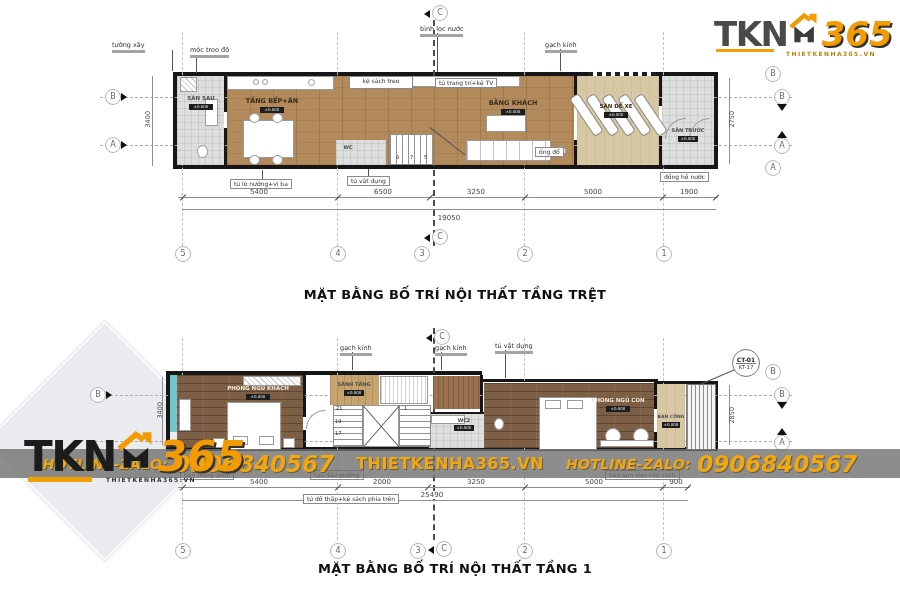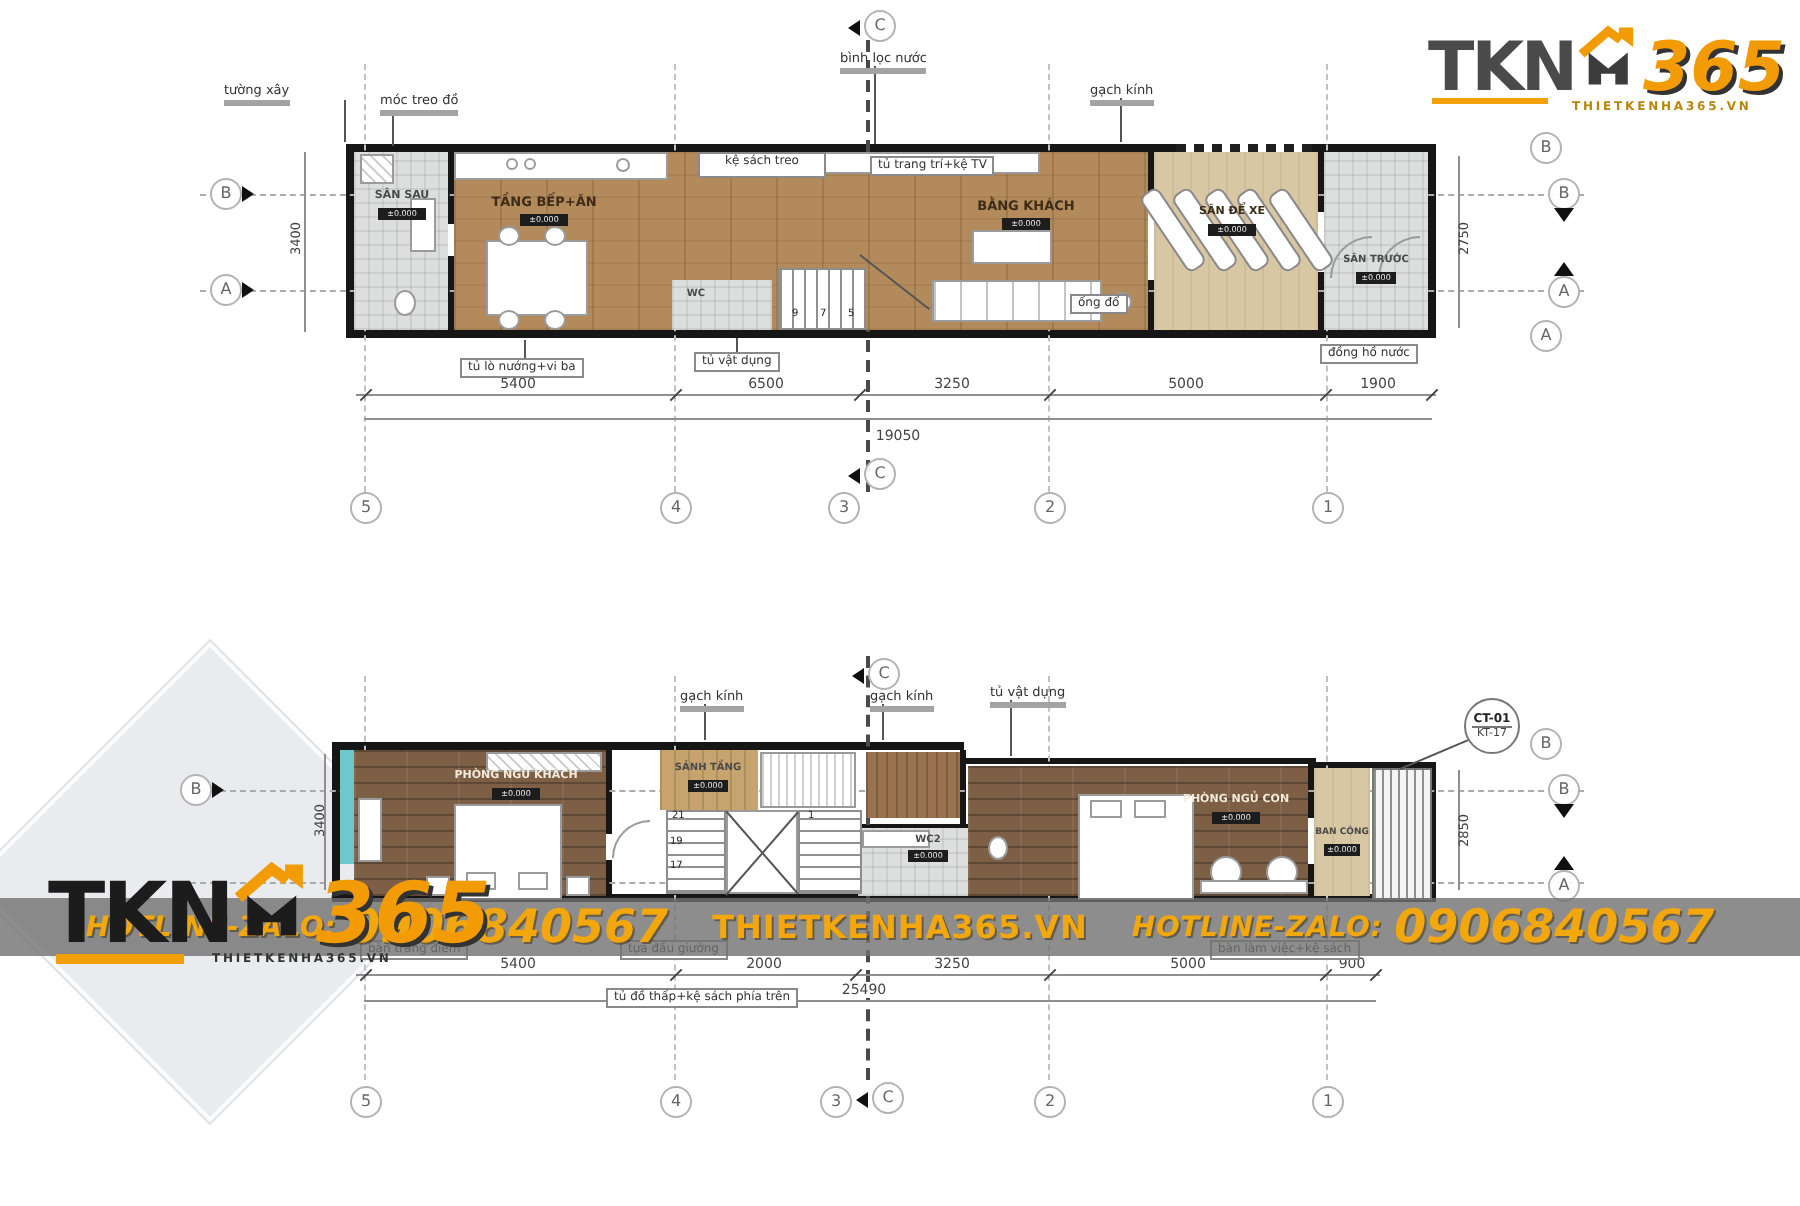--- a/index.html
+++ b/index.html
@@ -208,20 +208,21 @@
   <div class="tri-r" style="left:121px;top:93px"></div>
   <div class="bub" style="left:105px;top:137px">A</div>
   <div class="tri-r" style="left:121px;top:141px"></div>
   <div class="bub" style="left:765px;top:66px">B</div>
   <div class="bub" style="left:774px;top:89px">B</div>
   <div class="tri-d" style="left:777px;top:104px"></div>
   <div class="tri-u" style="left:777px;top:131px"></div>
   <div class="bub" style="left:774px;top:138px">A</div>
   <div class="bub" style="left:765px;top:160px">A</div>
 
+  <div class="title" style="top:287px">MẶT BẰNG BỐ TRÍ NỘI THẤT TẦNG TRỆT</div>
 
   <div class="dv" style="left:182px;top:338px;height:202px"></div>
   <div class="dv" style="left:337px;top:338px;height:202px"></div>
   <div class="dv" style="left:524px;top:338px;height:202px"></div>
   <div class="dv" style="left:663px;top:338px;height:202px"></div>
   <div class="sec" style="left:433px;top:328px;height:212px"></div>
   <div class="dh" style="left:95px;top:395px;width:697px"></div>
   <div class="dh" style="left:95px;top:441px;width:697px"></div>
 
   <div class="floor wood2" style="left:177px;top:375px;width:126px;height:73px"></div>
@@ -333,20 +334,21 @@
   <div class="tri-l" style="left:428px;top:546px"></div>
   <div class="bub" style="left:436px;top:541px">C</div>
   <div class="bub" style="left:90px;top:387px">B</div>
   <div class="tri-r" style="left:106px;top:391px"></div>
   <div class="bub" style="left:765px;top:364px">B</div>
   <div class="bub" style="left:774px;top:387px">B</div>
   <div class="tri-d" style="left:777px;top:402px"></div>
   <div class="tri-u" style="left:777px;top:428px"></div>
   <div class="bub" style="left:774px;top:435px">A</div>
 
+  <div class="title" style="top:561px">MẶT BẰNG BỐ TRÍ NỘI THẤT TẦNG 1</div>
 
   <div id="banner">
     <span class="bl">HOTLINE-ZALO:</span>
     <span class="bp">0906840567</span>
     <span class="bw">THIETKENHA365.VN</span>
     <span class="bl">HOTLINE-ZALO:</span>
     <span class="bp">0906840567</span>
   </div>
 
   <div class="logo" style="left:714px;top:12px">

